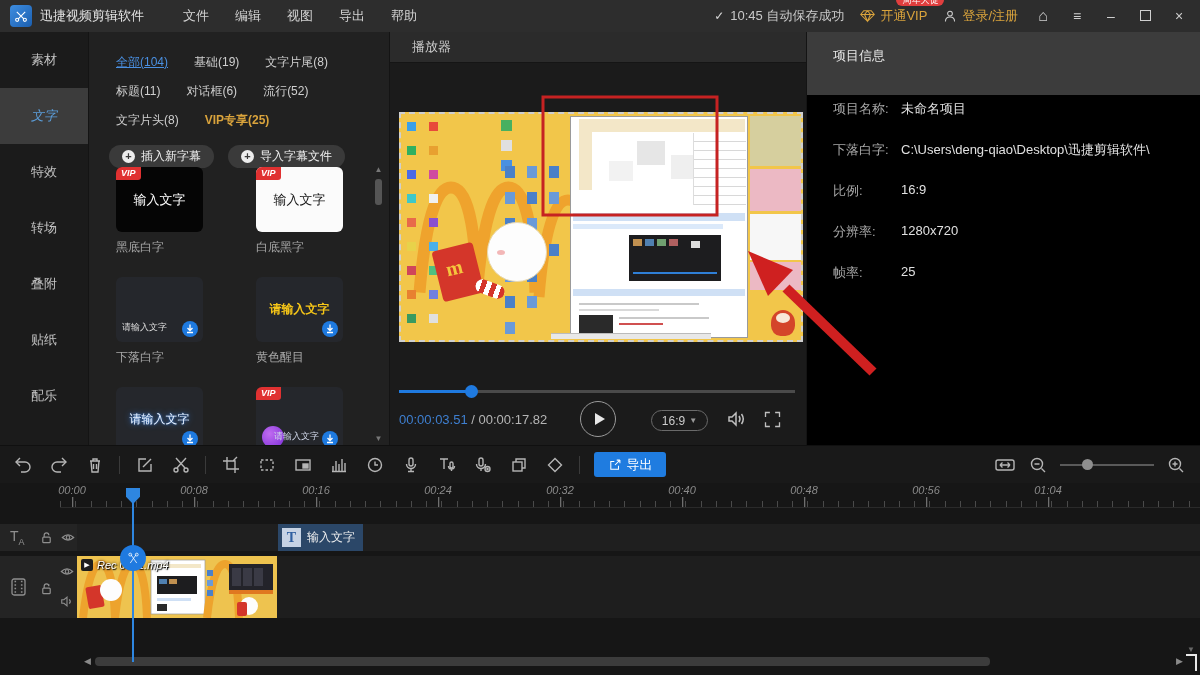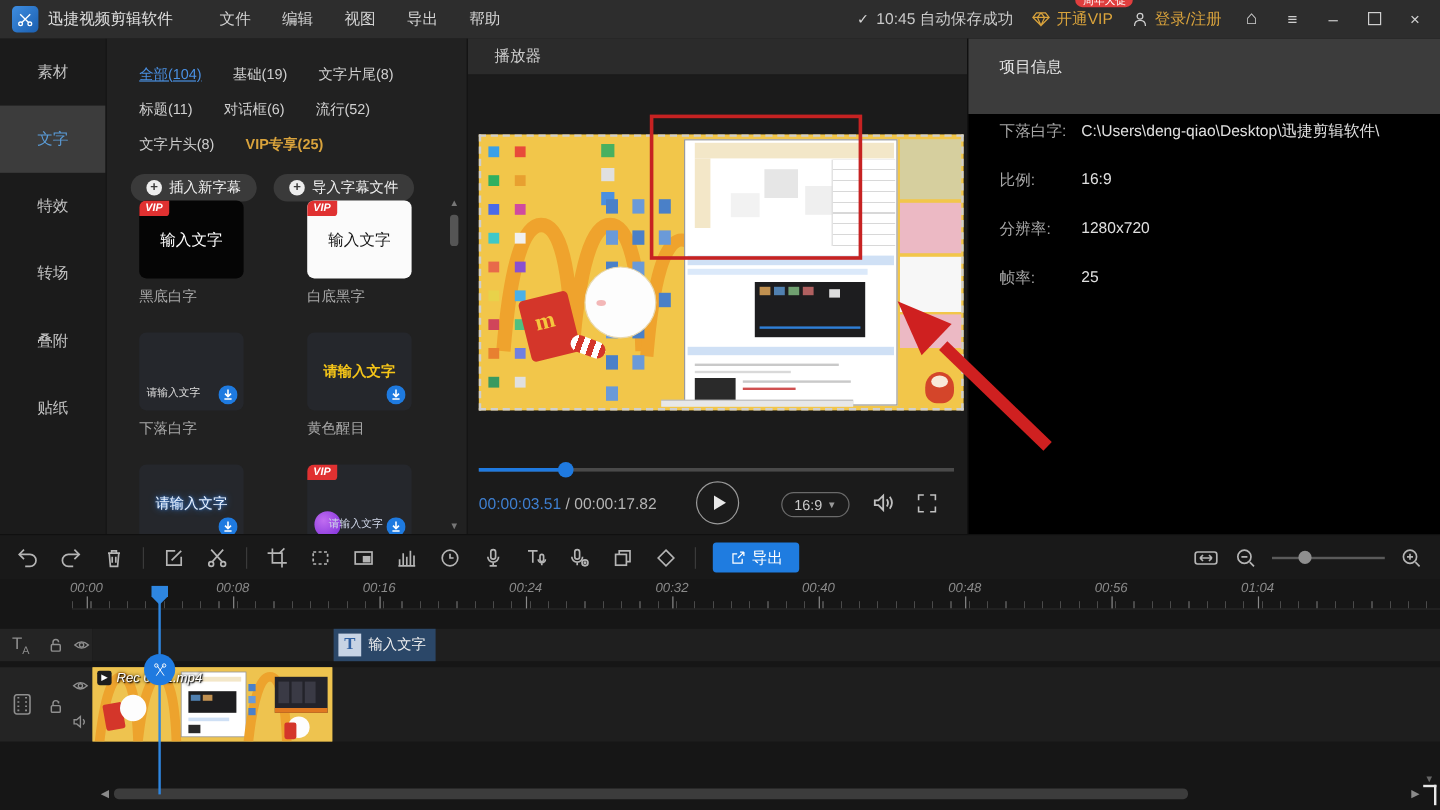--- a/index.html
+++ b/index.html
@@ -21,21 +21,21 @@
          line-height:12px;padding:0 6px;border-radius:7px;white-space:nowrap;}
   .login-area{display:flex;align-items:center;gap:5px;color:#d9a33c;}
   .login-area svg,.vip-area svg{display:block;}
   .win-btn{color:#cfcfcf;font-size:14px;width:18px;text-align:center;}
   .home-icon{font-size:16px;}
   .max-box{width:9px;height:9px;border:1.4px solid #cfcfcf;display:inline-block;}
   
   .sidebar{position:absolute;left:0;top:32px;width:88px;height:413px;background:#1b1b1b;}
   .side-item{height:56px;display:flex;align-items:center;justify-content:center;
              color:#c2c2c2;font-size:13px;}
-  .side-item.active{background:#3c3c3c;color:#5b9dd9;}
+  .side-item.active{background:#3c3c3c;color:#5b9dd9;font-style:italic;}
   
   .text-panel{position:absolute;left:88px;top:32px;width:301px;height:413px;background:#212121;
               overflow:hidden;border-left:1px solid #141414;box-sizing:border-box;}
   .tabs{width:245px;display:flex;flex-wrap:wrap;column-gap:26px;row-gap:12px;
         padding:22px 0 0 27px;font-size:12px;color:#d0d0d0;}
   .tab.active{color:#4a90e2;text-decoration:underline;}
   .tab.vip{color:#d9a33c;font-weight:bold;}
   .btn-row{display:flex;gap:14px;padding:16px 0 0 20px;}
   .pill-btn{height:23px;background:#3a3a3a;border-radius:12px;color:#f0f0f0;font-size:12px;
             display:flex;align-items:center;gap:6px;padding:0 13px;}
@@ -242,20 +242,21 @@
     </div>
   </header>
 
   <nav class="sidebar">
     <div class="side-item">素材</div>
     <div class="side-item active">文字</div>
     <div class="side-item">特效</div>
     <div class="side-item">转场</div>
     <div class="side-item">叠附</div>
     <div class="side-item">贴纸</div>
+    <div class="side-item">配乐</div>
   </nav>
 
   <section class="text-panel">
     <div class="tabs">
       <span class="tab active">全部(104)</span>
       <span class="tab">基础(19)</span>
       <span class="tab">文字片尾(8)</span>
       <span class="tab">标题(11)</span>
       <span class="tab">对话框(6)</span>
       <span class="tab">流行(52)</span>
@@ -416,20 +417,24 @@
           <path d="M9 4 H4 V9 M15 4 H20 V9 M9 20 H4 V15 M15 20 H20 V15"></path>
         </svg>
     </span>
   </section>
 
   <aside class="project">
     <div class="project-header">
       <span>项目信息</span>
     </div>
     <div class="project-rows">
+      <div class="prow">
+        <span class="plabel">项目名称:</span>
+        <span class="pvalue">未命名项目</span>
+      </div>
       <div class="prow">
         <span class="plabel">下落白字:</span>
         <span class="pvalue">C:\Users\deng-qiao\Desktop\迅捷剪辑软件\</span>
       </div>
       <div class="prow">
         <span class="plabel">比例:</span>
         <span class="pvalue">16:9</span>
       </div>
       <div class="prow">
         <span class="plabel">分辨率:</span>

